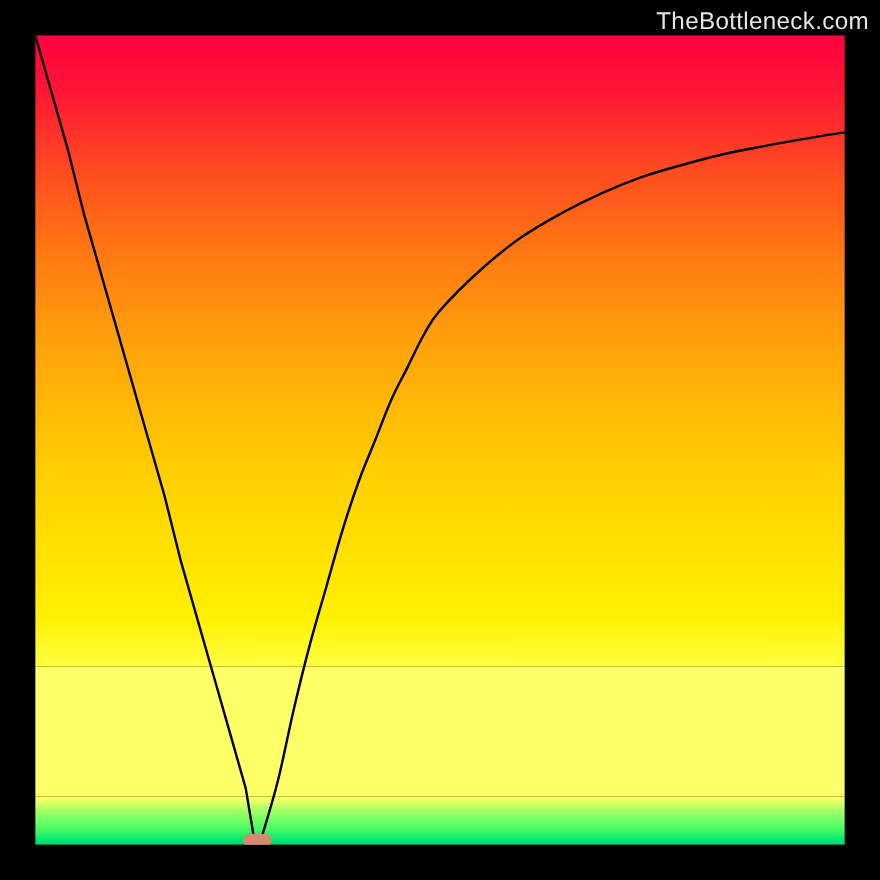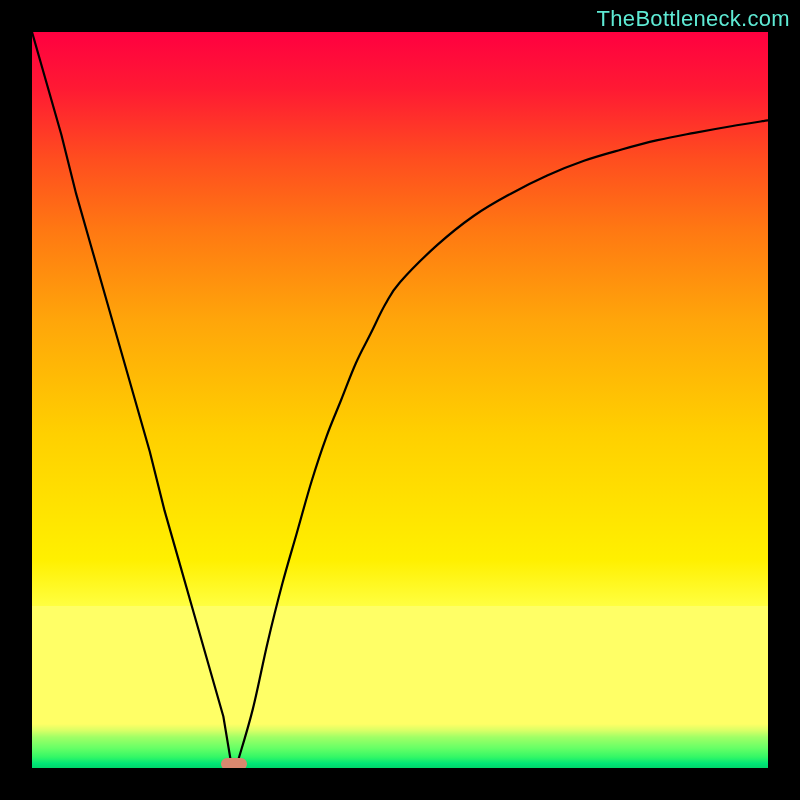--- a/index.html
+++ b/index.html
@@ -67,21 +67,21 @@
   svg.curve {
     position: absolute;
     inset: 0;
     width: 100%;
     height: 100%;
   }
   .watermark {
     position: absolute;
     top: 6px;
     right: 10px;
-    color: #5eead4;
+    color: #e5e5e5;
     font-size: 22px;
     font-weight: 500;
     letter-spacing: 0.3px;
     user-select: none;
   }
   .marker {
     position: absolute;
     width: 26px;
     height: 12px;
     border-radius: 6px;

